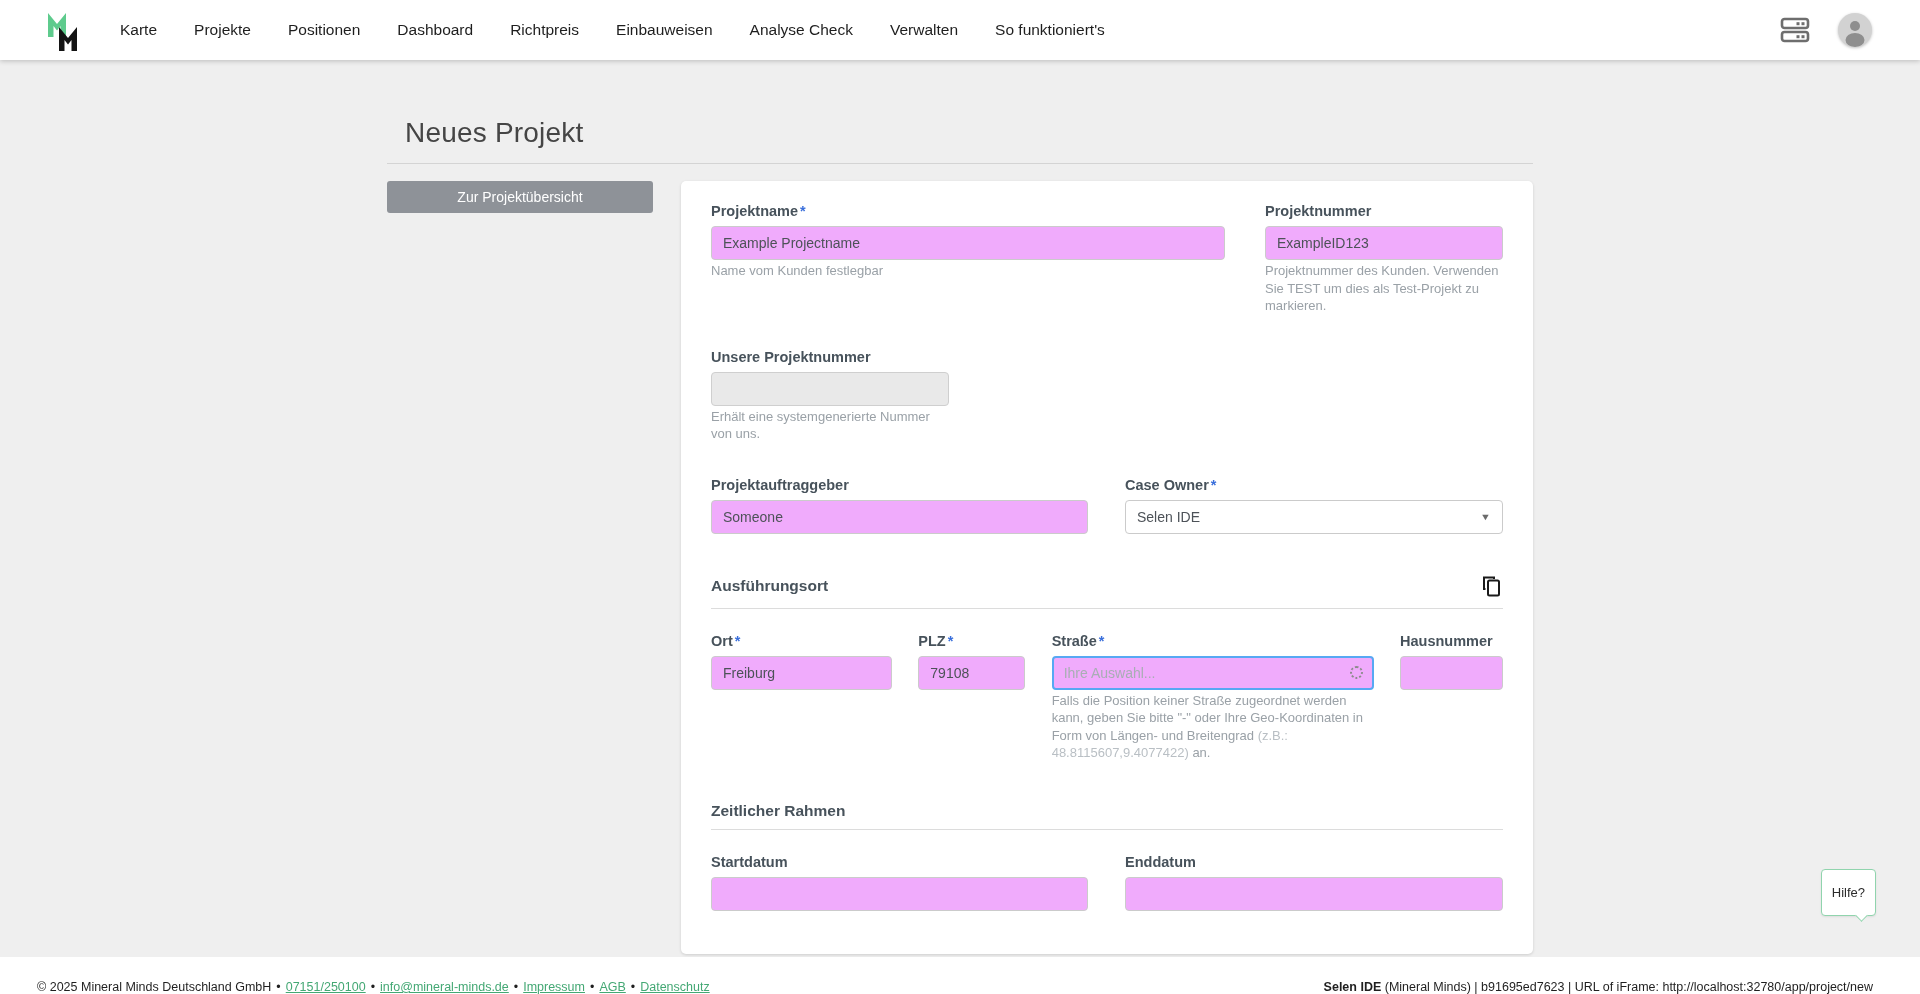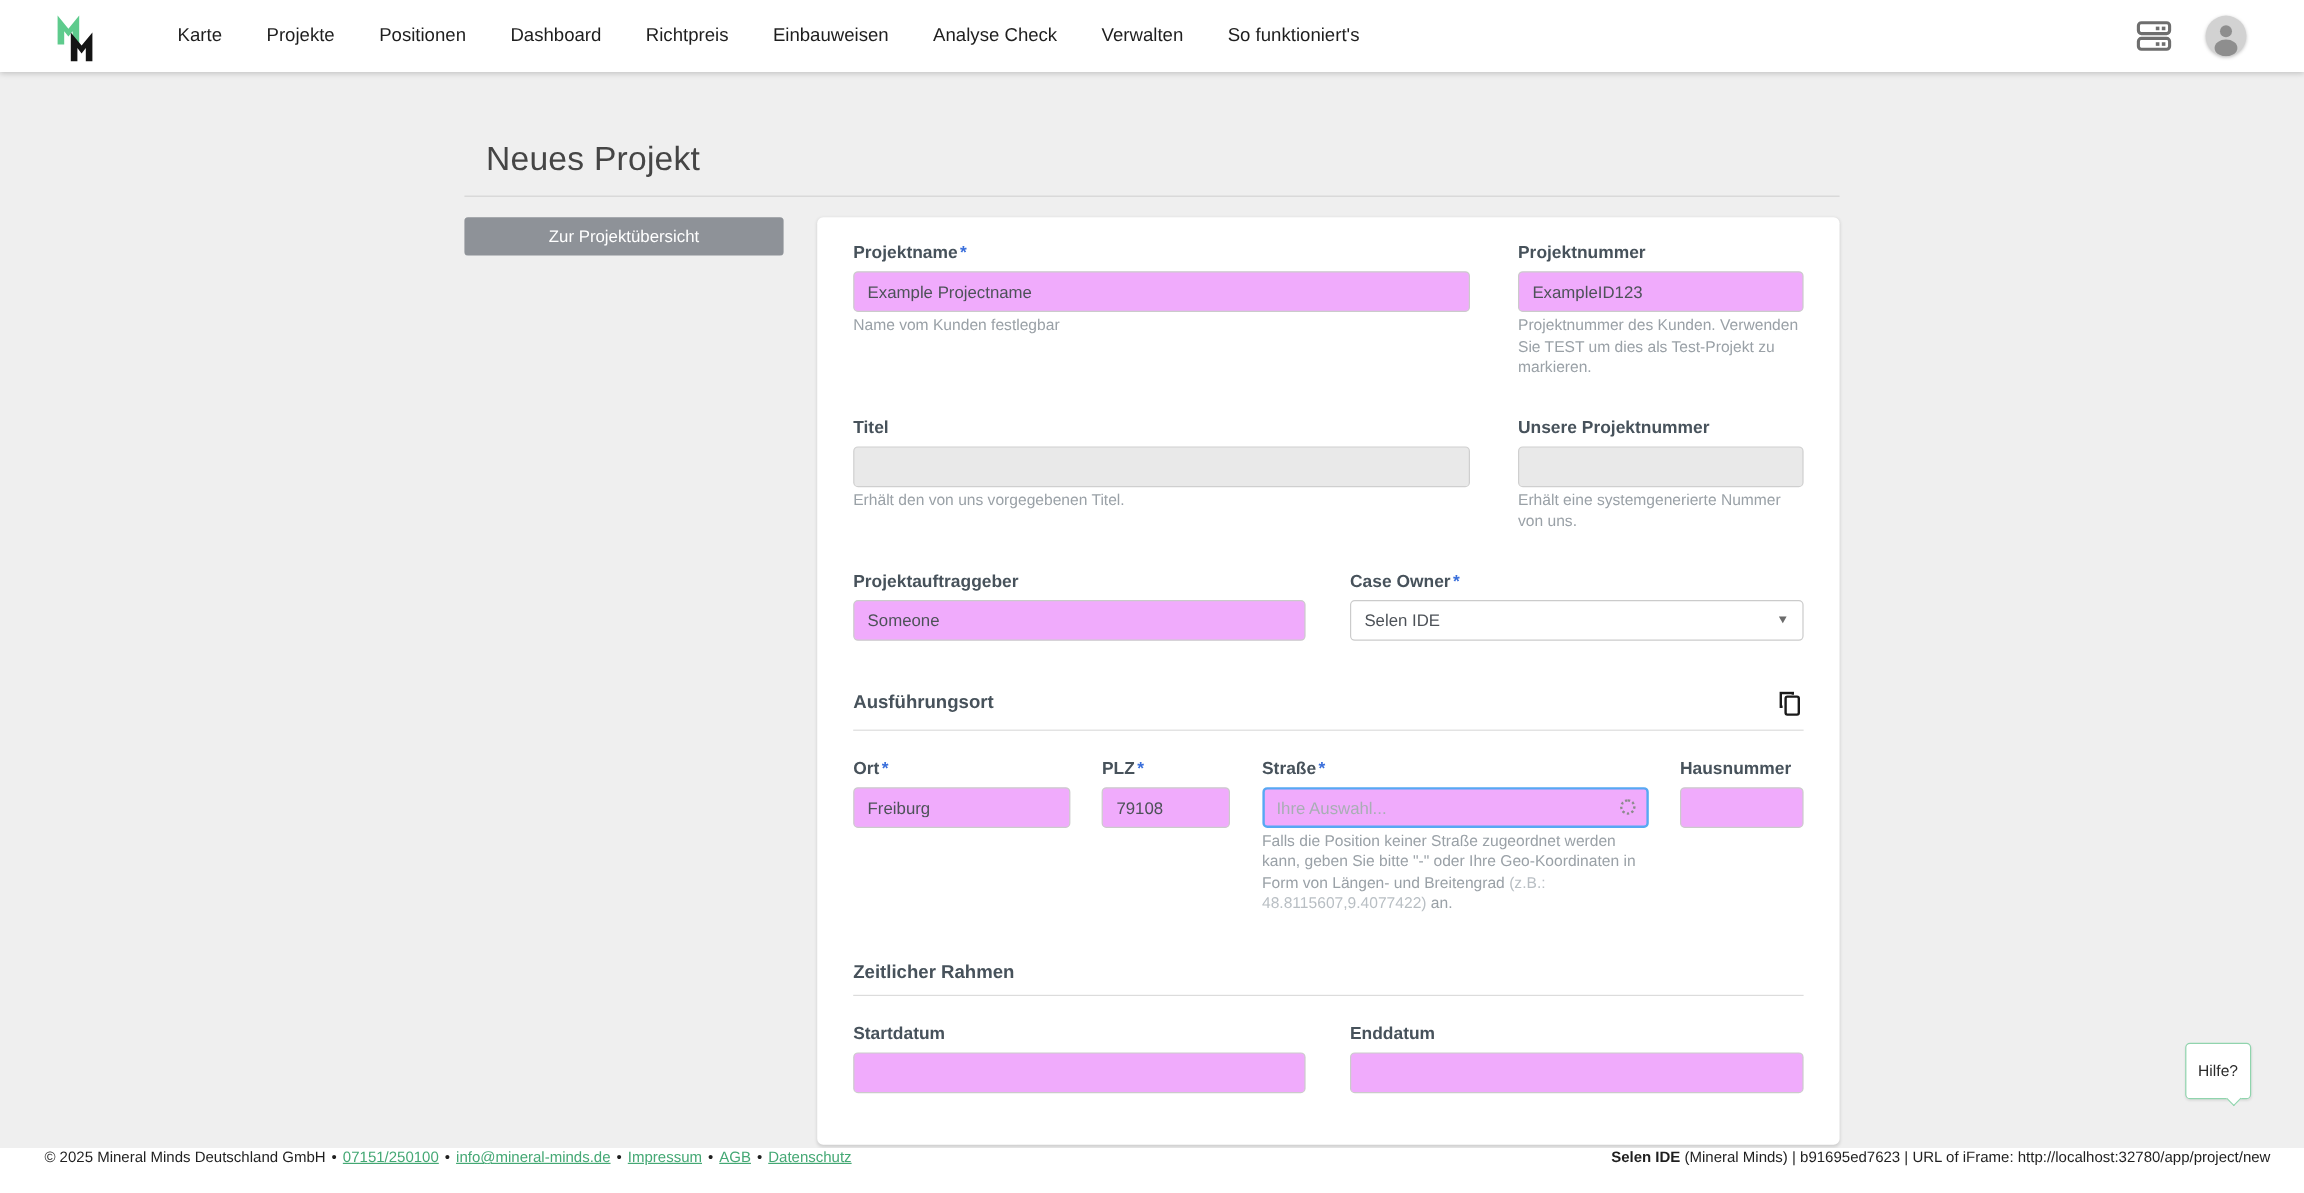--- a/index.html
+++ b/index.html
@@ -3,21 +3,21 @@
 <meta charset="utf-8">
 <style>
   * { margin:0; padding:0; box-sizing:border-box; }
   html,body { width:1920px; height:994px; overflow:hidden;
     font-family:"Liberation Sans", sans-serif; background:#efefef; }
 
   
   .topnav { position:relative; z-index:20; height:60px; background:#fff;
     box-shadow:0 1px 5px rgba(0,0,0,.22); display:flex; align-items:center; }
   .logo { margin-left:44px; width:44px; height:46px; display:flex; align-items:center; }
-  .navitems { display:flex; align-items:center; margin-left:60px; gap:37px; }
+  .navitems { display:flex; align-items:center; margin-left:32px; gap:37px; }
   .navitem { font-size:15.5px; font-weight:500; color:#1e1e1e; cursor:pointer; white-space:nowrap; }
   .nav-right { margin-left:auto; margin-right:48px; display:flex; align-items:center; gap:26px; }
   .avatar { width:34px; height:34px; border-radius:50%; background:#d2d2d2; overflow:hidden;
     box-shadow:0 1px 3px rgba(0,0,0,.25); }
 
   
   .page { height:934px; overflow:hidden; }
   .content { width:1146px; margin:0 auto; padding-top:57px; }
   h1.page-title { font-size:28px; font-weight:500; color:#454545; letter-spacing:.2px;margin-left:18px; }
   .title-rule { border:none; border-top:1px solid #d4d4d4; margin:14px 0 17px 0; }
@@ -65,21 +65,21 @@
   
   .help-bubble { position:fixed; right:44px; bottom:78px; z-index:40; background:#fff;
     border:1px solid #90d4ad; border-radius:4px; padding:15px 10px; font-size:13px; color:#2b2b2b;
     cursor:pointer; box-shadow:0 1px 2px rgba(0,0,0,.08); }
   .help-bubble::after { content:""; position:absolute; right:9px; bottom:-5px; width:8px; height:8px;
     background:#fff; border-right:1px solid #90d4ad; border-bottom:1px solid #90d4ad;
     transform:rotate(45deg); }
 
   
   .footer { position:fixed; left:0; bottom:0; z-index:30; width:1920px; height:37px; background:#fff;
-    display:flex; align-items:flex-start; justify-content:space-between; padding:0 28px 0 37px;
+    display:flex; align-items:flex-end; justify-content:space-between; padding:0 47px 0 37px;
     font-size:12.5px; color:#1f1f1f; }
   .footer a { color:#44a874; text-decoration:underline; cursor:pointer; }
   .footer .sep { margin:0 5px; color:#1f1f1f; }
   .footer-right .bold { font-weight:700; }
 </style>
 </head>
 <body>
 
 <nav class="topnav">
   <div class="logo">
@@ -140,25 +140,20 @@
               <div class="fhelp">Name vom Kunden festlegbar</div>
             </div>
             <div class="fcol-w238">
               <label class="flabel">Projektnummer</label>
               <input class="tinput" value="ExampleID123" style="">
               <div class="fhelp">Projektnummer des Kunden. Verwenden Sie TEST um dies als Test-Projekt zu markieren.</div>
             </div>
           </div>
 
           <div class="frow">
-            <div class="fcol-w514">
-              <label class="flabel">Titel</label>
-              <input class="tinput disabled" disabled="" value="" style="">
-              <div class="fhelp">Erhält den von uns vorgegebenen Titel.</div>
-            </div>
             <div class="fcol-w238">
               <label class="flabel">Unsere Projektnummer</label>
               <input class="tinput disabled" disabled="" value="" style="">
               <div class="fhelp">Erhält eine systemgenerierte Nummer von uns.</div>
             </div>
           </div>
 
           <div class="frow">
             <div class="fcol-w377">
               <label class="flabel">Projektauftraggeber</label>

